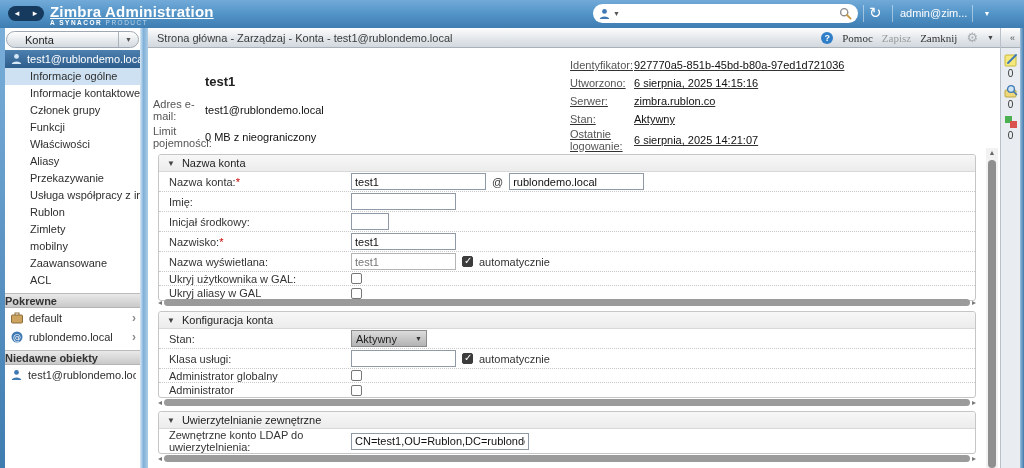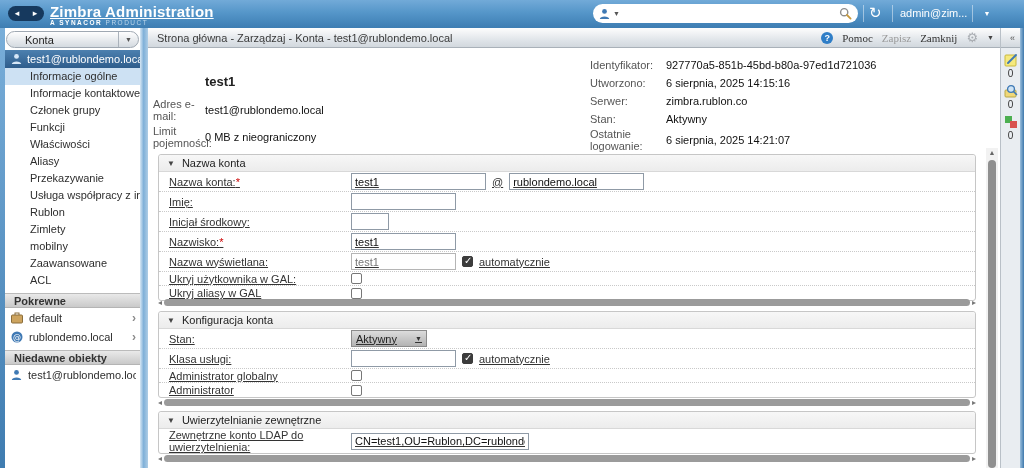--- a/index.html
+++ b/index.html
@@ -43,21 +43,21 @@
     background:linear-gradient(180deg,#79aed9,#3f7cb0); }
   .sidebar { position:absolute; left:5px; top:28px; width:135px; height:440px; background:#fff; }
   .konta-bar { margin:3px 1px 2px 1px; height:17px; border:1px solid #9fa8b2; border-radius:9px;
     background:linear-gradient(180deg,#fefefe,#d4dae0); display:flex; align-items:center; cursor:pointer; }
   .konta-bar .lbl { flex:1; padding-left:18px; color:#222; }
   .konta-bar .dd { width:20px; border-left:1px solid #aab2bb; text-align:center; font-size:7px; color:#555; line-height:15px; }
   .tree-selected { height:18px; background:linear-gradient(180deg,#4c80af,#2e5d8c); color:#fff;
     display:flex; align-items:center; gap:5px; padding-left:6px; cursor:pointer; }
   .menu-item { height:17px; line-height:17px; padding-left:25px; color:#2e2e2e; cursor:pointer; white-space:nowrap; overflow:hidden; }
   .menu-item.active { background:#cde1f3; }
-  .group-hdr { height:15px; line-height:15px; margin-top:4px; padding-left:9px; font-weight:bold; color:#333;
+  .group-hdr { height:15px; line-height:15px; margin-top:4px; padding-left:0; font-weight:bold; color:#333;
     background:linear-gradient(180deg,#e9e9e9,#c9c9c9); border-top:1px solid #bbb; border-bottom:1px solid #b4b4b4; }
   .side-row { height:19px; display:flex; align-items:center; gap:6px; padding:0 4px 0 6px; cursor:pointer; }
   .side-row .lbl { flex:1; color:#2e2e2e; white-space:nowrap; overflow:hidden; }
   .side-row .chev { color:#8a8a8a; font-weight:bold; font-size:12px; }
 
   
   .v-sep { position:absolute; left:140px; top:28px; width:8px; height:440px;
     background:linear-gradient(90deg,#d7e7f4,#7fb0d8 45%,#aecde6); }
 
   
@@ -68,34 +68,34 @@
   .rail-top { height:20px; background:linear-gradient(180deg,#fdfdfd,#d2d8de); border-bottom:1px solid #a9b1b9;
     text-align:center; color:#555; font-size:9px; line-height:20px; cursor:pointer; }
   .rail-icons { display:flex; flex-direction:column; align-items:center; padding:5px 4px 0 0; gap:1px; }
   .rail-count { font-size:10px; color:#333; margin-bottom:4px; }
 
   
   .content { position:absolute; left:148px; top:48px; width:852px; height:420px; background:#fff; }
   .summary-title { position:absolute; left:57px; top:26px; font-size:13px; font-weight:bold; color:#222; }
   .sum-left { position:absolute; left:5px; top:50px; width:330px; display:grid; grid-template-columns:48px 1fr;
     column-gap:4px; row-gap:3px; align-items:center; }
-  .sum-right { position:absolute; left:442px; top:8px; width:420px; display:grid; grid-template-columns:60px 1fr;
-    column-gap:16px; align-items:center; }
+  .sum-right { position:absolute; left:422px; top:8px; width:420px; display:grid; grid-template-columns:60px 1fr;
+    column-gap:4px; align-items:center;text-decoration:underline; }
   .sum-right > div { min-height:18px; display:flex; align-items:center; }
   .sum-lbl { color:#555; }
   .sum-val { color:#111; }
   .nowrap { white-space:nowrap; }
 
   
   .section { position:absolute; left:10px; width:818px; border:1px solid #c6c6c6; border-radius:3px; background:#fff; }
   .sec-hdr { height:17px; background:linear-gradient(180deg,#f7f7f7,#ececec); border-bottom:1px solid #d8d8d8;
     display:flex; align-items:center; gap:7px; padding-left:8px; color:#222; border-radius:3px 3px 0 0; }
   .sec-tri { font-size:8px; color:#444; cursor:pointer; }
   .frow { display:grid; grid-template-columns:182px 1fr; align-items:center; padding-left:10px;
-    border-bottom:1px dotted #c9c9c9;text-decoration:underline; }
+    border-bottom:1px dotted #c9c9c9; }
   .frow:last-child { border-bottom:none; }
   .frow.tall { min-height:20px; } .frow.short { min-height:14px; }
   .frow .flabel { color:#333; }
   .req { color:#cc0000; }
   .ctrl { display:flex; align-items:center; gap:6px; }
   input.tf { height:17px; border:1px solid #8f9aa6; font-size:11px; font-family:"Liberation Sans",sans-serif;
     padding:0 3px; color:#111; }
   input.tf:disabled,{ color:#888; }
   input.tf.dim { color:#777; border-color:#b5b5b5; }
   .cb { width:11px; height:11px; border:1px solid #777; background:#fff; border-radius:2px; display:inline-block;

